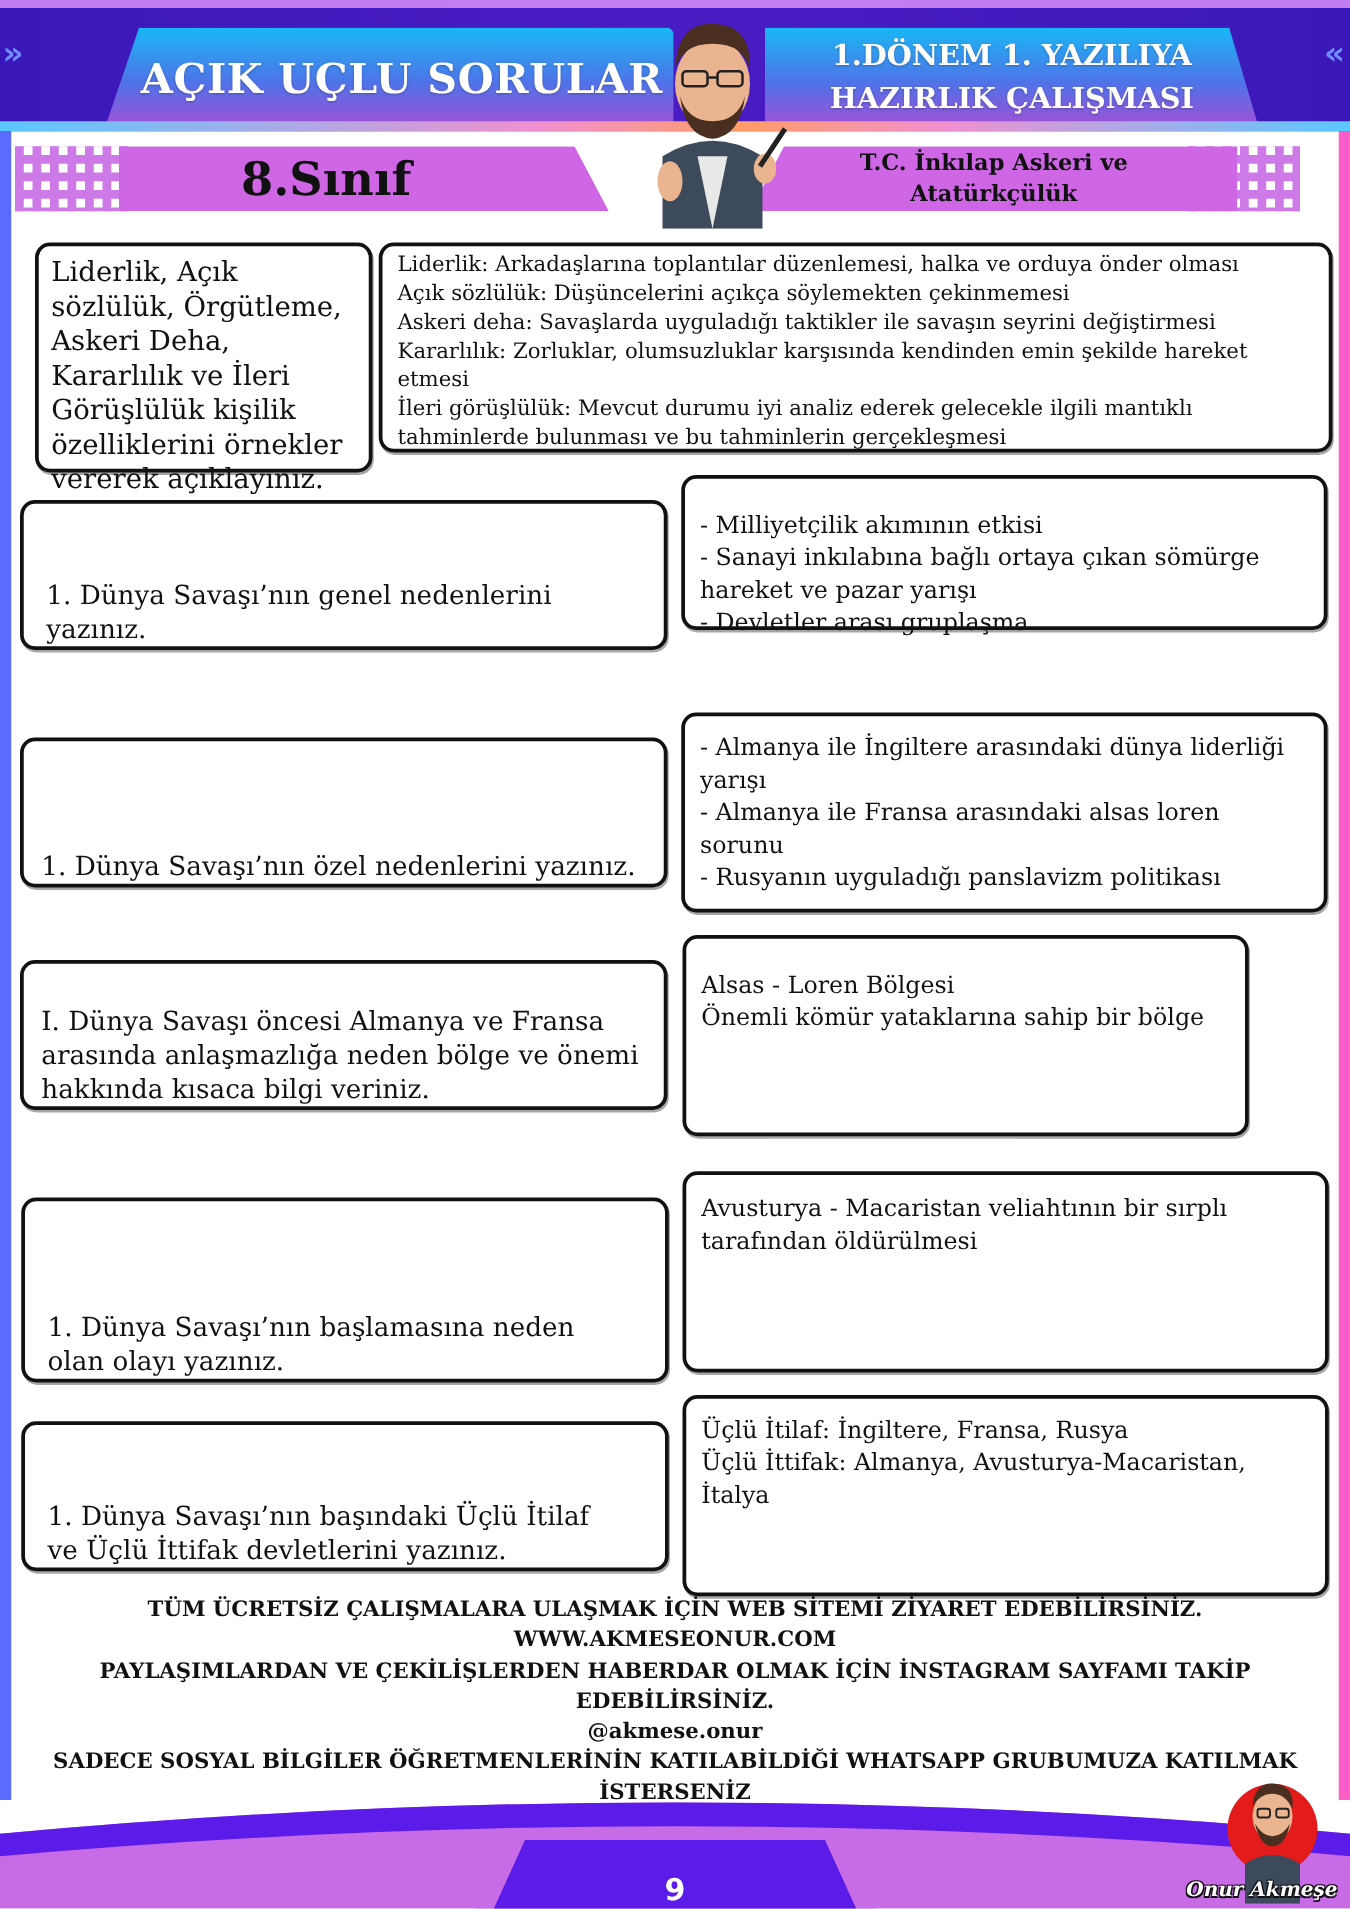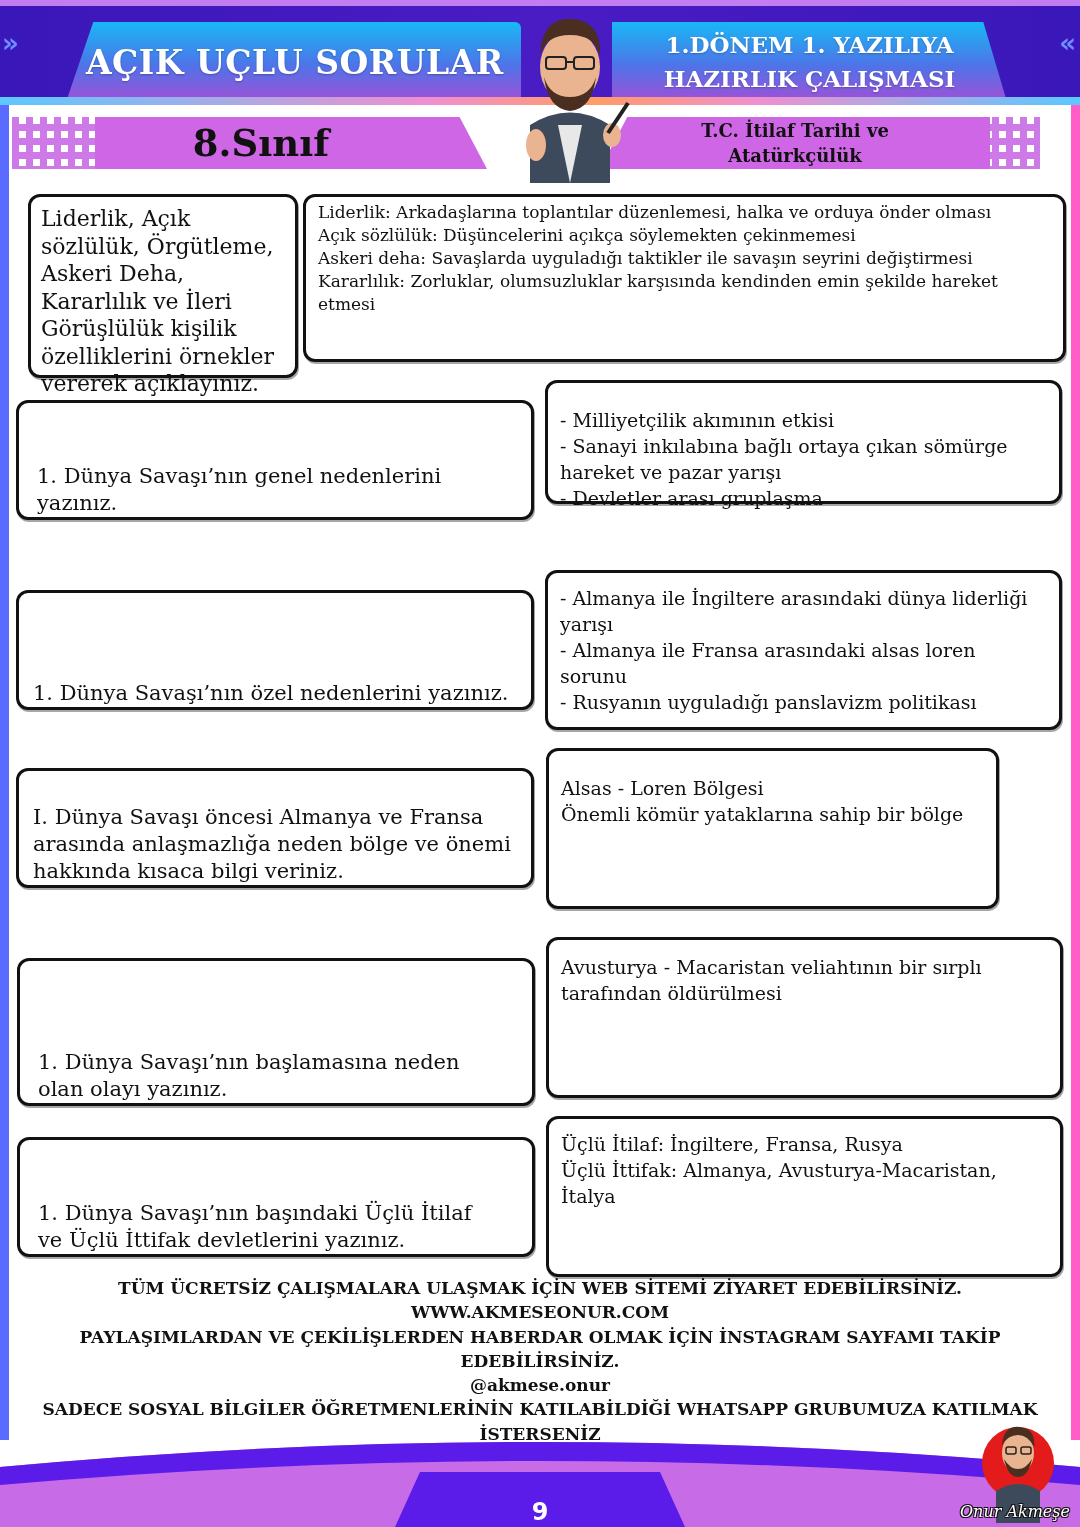--- a/index.html
+++ b/index.html
@@ -29,25 +29,25 @@
       content: ""; position: absolute; left: 0; right: 0; bottom: 0; height: 8px;
       background: linear-gradient(90deg, #5bc8ff 0%, #f08fcf 40%, #ff9c66 55%, #f08fcf 70%, #5bc8ff 100%);
     }
     .chev {
       position: absolute; top: 22px; font-size: 26px; color: #6f8dff;
       font-family: "DejaVu Sans", sans-serif; font-weight: bold;
     }
     .chev.left { left: 2px; }
     .chev.right { right: 4px; }
     .banner-left {
-      position: absolute; left: 66px; top: 16px; width: 455px; height: 80px;
+      position: absolute; left: 84px; top: 16px; width: 455px; height: 80px;
       background: linear-gradient(180deg, #18b8f5 0%, #4f73e8 55%, #a24fd6 100%);
       clip-path: polygon(6% 0, 100% 0, 100% 100%, 0 100%);
       border-radius: 6px;
-      display: flex; align-items: center; justify-content: flex-start;
+      display: flex; align-items: center; justify-content: center;
       padding-left: 20px;
     }
     .banner-left span {
       color: #fff; font-size: 33px; font-weight: bold; letter-spacing: 0.5px;
       font-family: "DejaVu Serif", serif;
       text-shadow: 0 1px 2px rgba(0,0,0,0.25);
     }
     .banner-right {
       position: absolute; left: 612px; top: 16px; width: 395px; height: 80px;
       background: linear-gradient(180deg, #18b8f5 0%, #4f73e8 55%, #a24fd6 100%);
@@ -120,21 +120,21 @@
     .page-num {
       position: absolute; left: 400px; top: 1496px; width: 280px; height: 31px;
       display: flex; align-items: center; justify-content: center;
       color: #fff; font-weight: bold; font-size: 24px;
       font-family: "DejaVu Sans", sans-serif;
     }
     .avatar-bottom {
       position: absolute; right: 8px; bottom: 4px; width: 106px; height: 110px;
     }
     .sign {
-      position: absolute; right: 10px; bottom: 6px; font-style: italic; font-weight: normal;
+      position: absolute; right: 10px; bottom: 6px; font-style: italic; font-weight: bold;
       font-family: "DejaVu Serif", serif; font-size: 16px; color: #fff;
       text-shadow: -1px -1px 0 #111, 1px -1px 0 #111, -1px 1px 0 #111, 1px 1px 0 #111;
     }
   </style>
 </head>
 <body>
 
 <div class="side-left"></div>
 <div class="side-right"></div>
 
@@ -149,21 +149,21 @@
     <span>HAZIRLIK ÇALIŞMASI</span>
   </div>
 </div>
 
 <div class="pixel-deco left"></div>
 <div class="pixel-deco right"></div>
 <div class="grade-band">
   <span>8.Sınıf</span>
 </div>
 <div class="subject-band">
-  <span>T.C. İtilaf Tarihi ve</span>
+  <span>T.C. İnkılap Askeri ve</span>
   <span>Atatürkçülük</span>
 </div>
 
 <svg class="avatar-top" viewBox="0 0 140 178">
   <path d="M30 178 L30 120 Q70 95 110 120 L110 178 Z" fill="#3d4a5c"></path>
   <path d="M58 120 L70 178 L82 120 Z" fill="#e8e8e8"></path>
   <ellipse cx="70" cy="62" rx="30" ry="36" fill="#e9b48f"></ellipse>
   <path d="M40 50 Q42 12 72 14 Q102 16 100 52 Q96 30 70 30 Q46 30 40 50 Z" fill="#4a2e1f"></path>
   <path d="M44 72 Q48 104 70 106 Q92 104 96 72 Q90 92 70 92 Q50 92 44 72 Z" fill="#4a2e1f"></path>
   <rect x="46" y="52" width="20" height="12" rx="3" fill="none" stroke="#222" stroke-width="2"></rect>
@@ -175,20 +175,21 @@
 </svg>
 
 <div class="box q-box first-q" style="left:28px; top:194px; width:270px; height:184px; align-items:flex-start;">
   <span>Liderlik, Açık sözlülük, Örgütleme, Askeri Deha, Kararlılık ve İleri Görüşlülük kişilik özelliklerini örnekler vererek açıklayınız.</span>
 </div>
 <div class="box a-box first-a" style="left:303px; top:194px; width:763px; height:168px;">
   <span class="line">Liderlik: Arkadaşlarına toplantılar düzenlemesi, halka ve orduya önder olması</span>
   <span class="line">Açık sözlülük: Düşüncelerini açıkça söylemekten çekinmemesi</span>
   <span class="line">Askeri deha: Savaşlarda uyguladığı taktikler ile savaşın seyrini değiştirmesi</span>
   <span class="line">Kararlılık: Zorluklar, olumsuzluklar karşısında kendinden emin şekilde hareket etmesi</span>
+  <span class="line">İleri görüşlülük: Mevcut durumu iyi analiz ederek gelecekle ilgili mantıklı tahminlerde bulunması ve bu tahminlerin gerçekleşmesi</span>
 </div>
 
 <div class="box q-box" style="left:16px; top:400px; width:518px; height:120px; padding-left:18px;">
   <span>1. Dünya Savaşı’nın genel nedenlerini yazınız.</span>
 </div>
 <div class="box a-box" style="left:545px; top:380px; width:517px; height:124px; padding-top:24px;">
   <span class="line">- Milliyetçilik akımının etkisi</span>
   <span class="line">- Sanayi inkılabına bağlı ortaya çıkan sömürge hareket ve pazar yarışı</span>
   <span class="line">- Devletler arası gruplaşma</span>
 </div>

